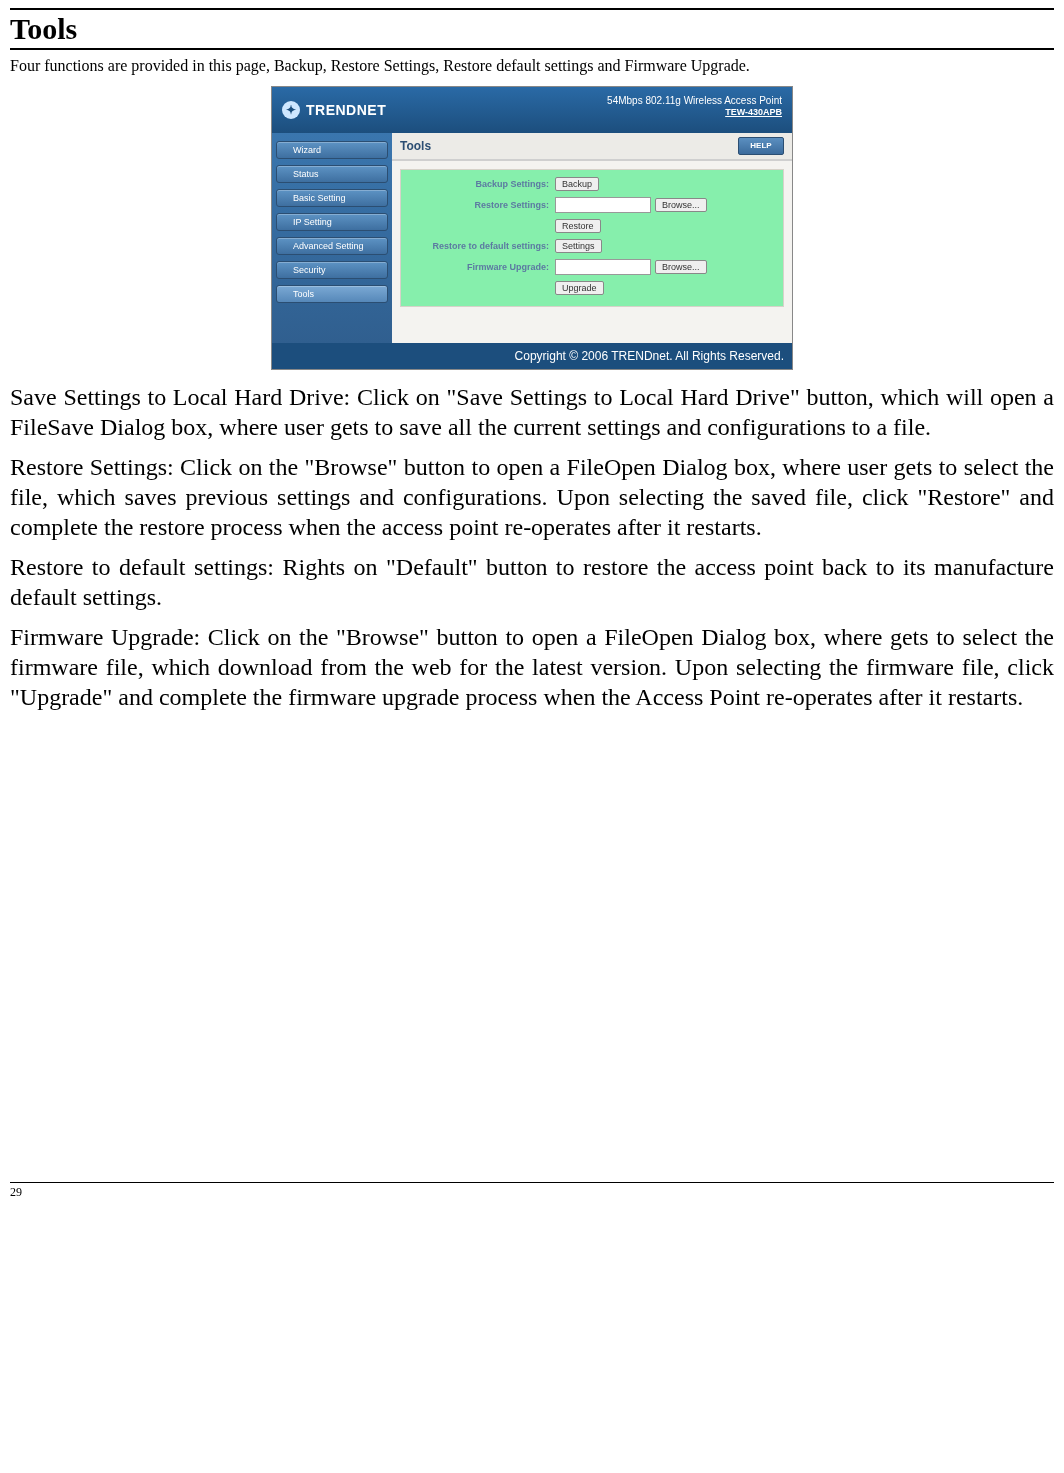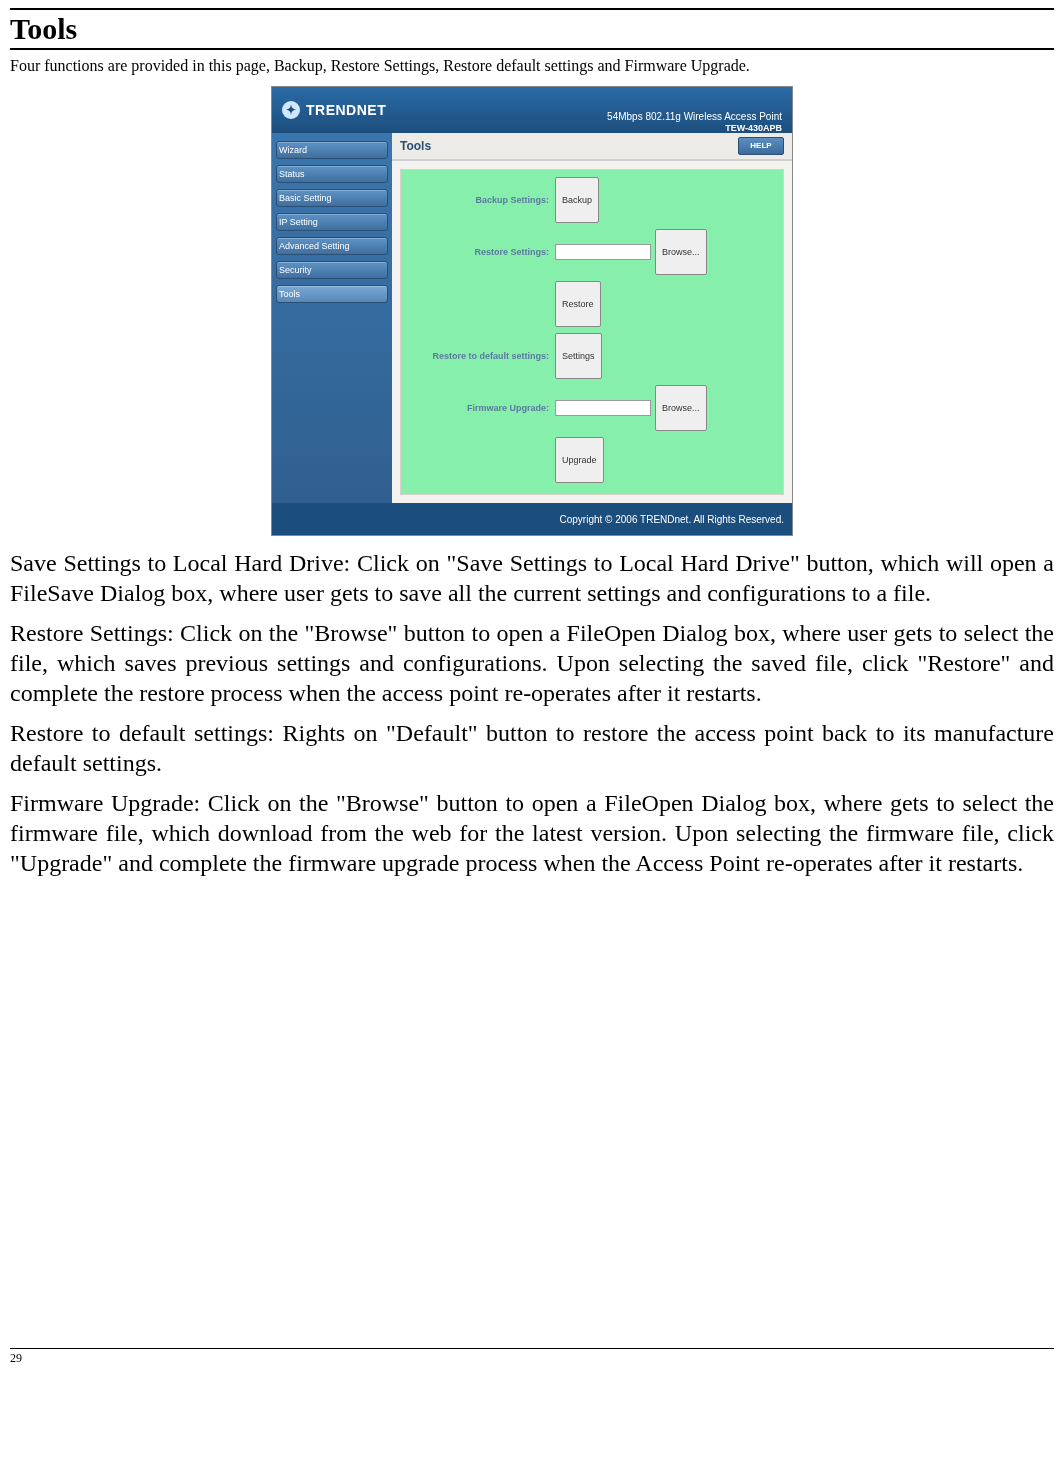--- a/index.html
+++ b/index.html
@@ -67,46 +67,47 @@
     margin-right: 6px;
   }
   .shot-header .brand {
     font-weight: bold;
     font-size: 14px;
     letter-spacing: 0.5px;
   }
   .shot-header .tagline {
     position: absolute;
     right: 10px;
-    top: 24px;
+    top: 8px;
     font-size: 10px;
     text-align: right;
     line-height: 1.2;
   }
   .shot-header .model {
     font-size: 9px;
     font-weight: bold;
+    text-decoration: underline;
   }
   .shot-body {
     display: flex;
     min-height: 210px;
     background: #fff;
   }
   .shot-nav {
     width: 112px;
     background: linear-gradient(#3a76ae, #305f8f);
     padding: 8px 4px;
   }
   .nav-btn {
     background: linear-gradient(#5d93c4, #3e6fa0);
     border: 1px solid #2b4e72;
     border-radius: 3px;
     color: #fff;
     font-size: 9px;
-    padding: 3px 2px;
+    padding: 3px 16px;
     margin-bottom: 6px;
     box-shadow: inset 0 1px 0 rgba(255,255,255,0.25);
   }
   .nav-btn.active {
     background: linear-gradient(#7ba9d4, #5688b9);
   }
   .shot-main {
     flex: 1;
     background: #f4f3f0;
     padding: 0;
@@ -154,37 +155,37 @@
     font-weight: bold;
     color: #5c7aa1;
     padding-right: 6px;
   }
   .tiny-btn {
     font-size: 9px;
     font-family: Arial, sans-serif;
     background: #efefef;
     border: 1px solid #888;
     border-radius: 2px;
-    padding: 17px 6px;
+    padding: 1px 6px;
     color: #333;
   }
   .tiny-input {
     width: 90px;
     height: 14px;
     border: 1px solid #999;
     background: #fff;
     font-size: 9px;
     padding: 0 2px;
     margin-right: 4px;
   }
   .shot-footer {
-    height: 32px;
+    height: 26px;
     background: #1c4e7d;
     color: #fff;
-    font-size: 10px;
+    font-size: 12px;
     display: flex;
     justify-content: flex-end;
     align-items: center;
     padding: 0 8px;
   }
 
   
   .page-footer {
     position: relative;
     margin-top: 470px;

